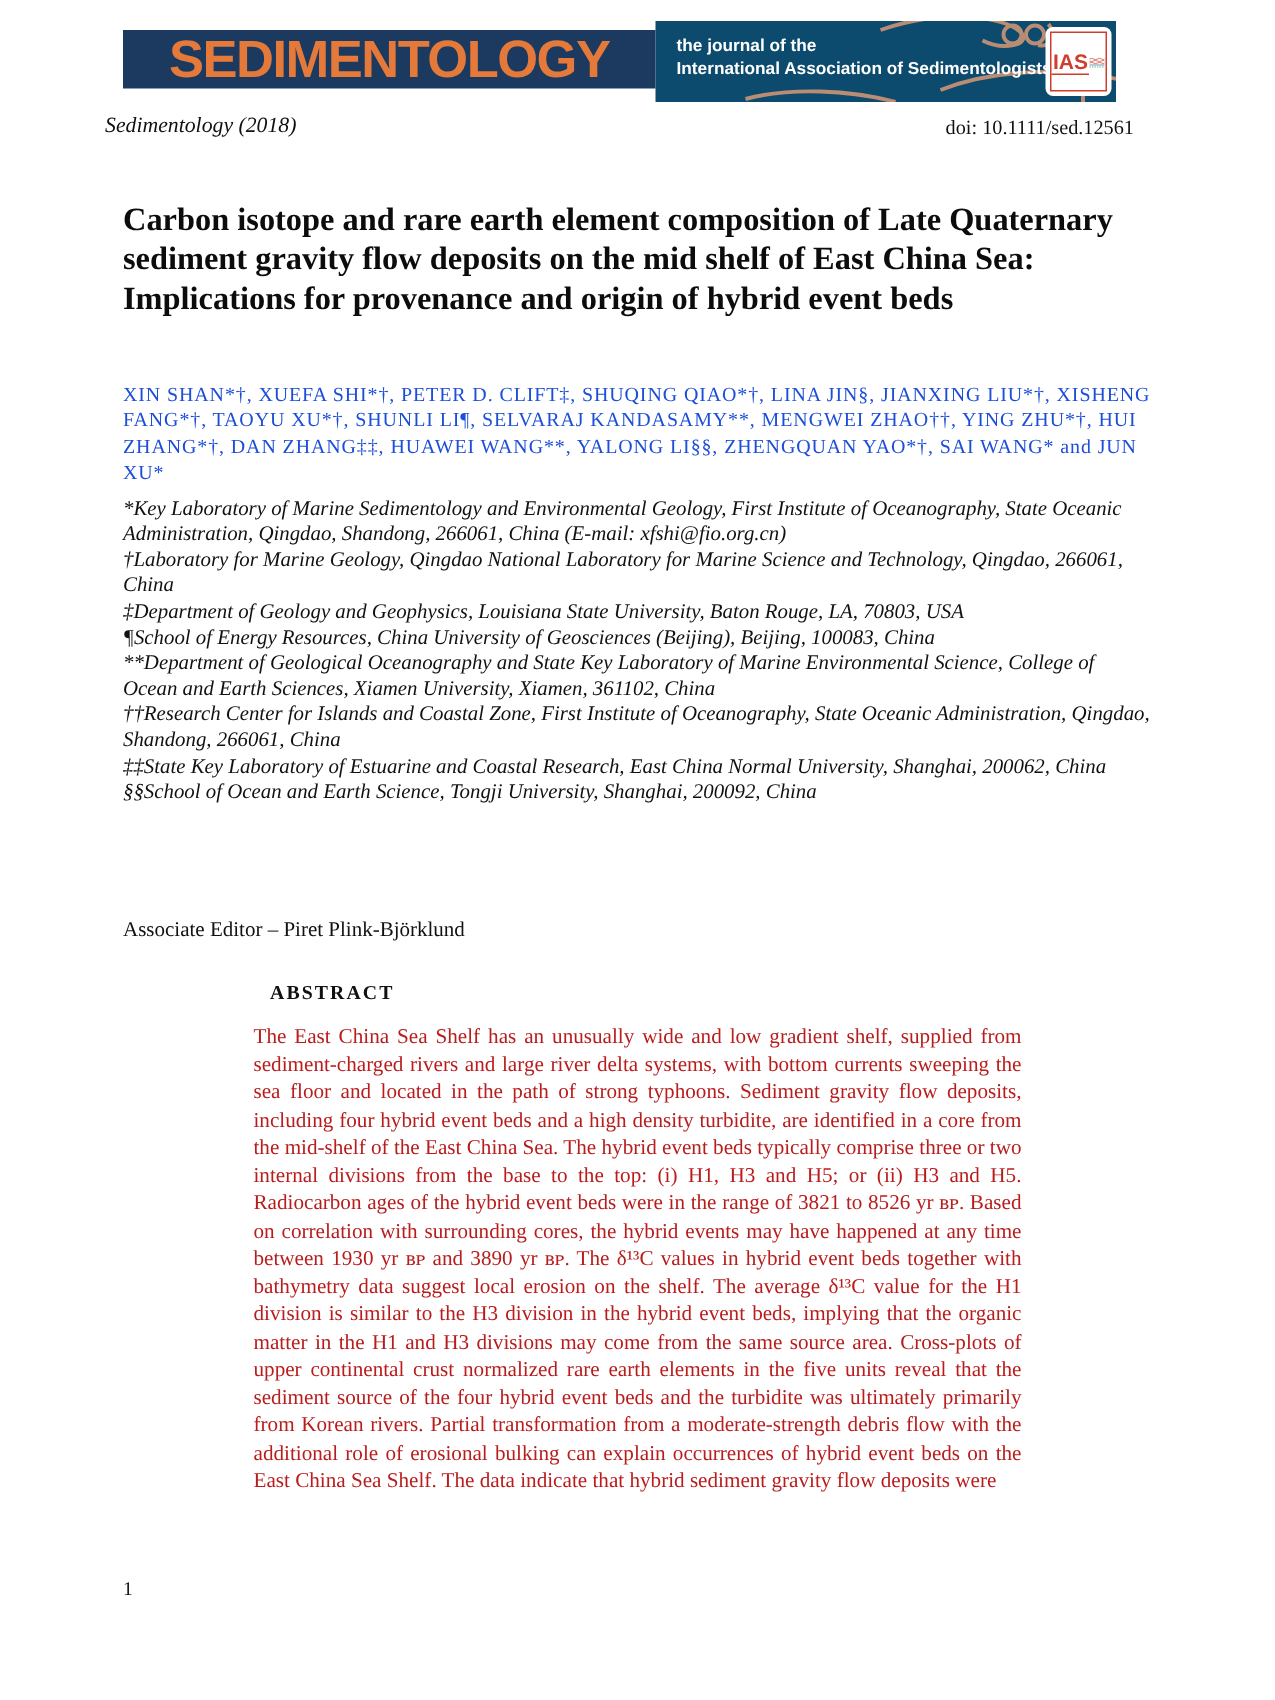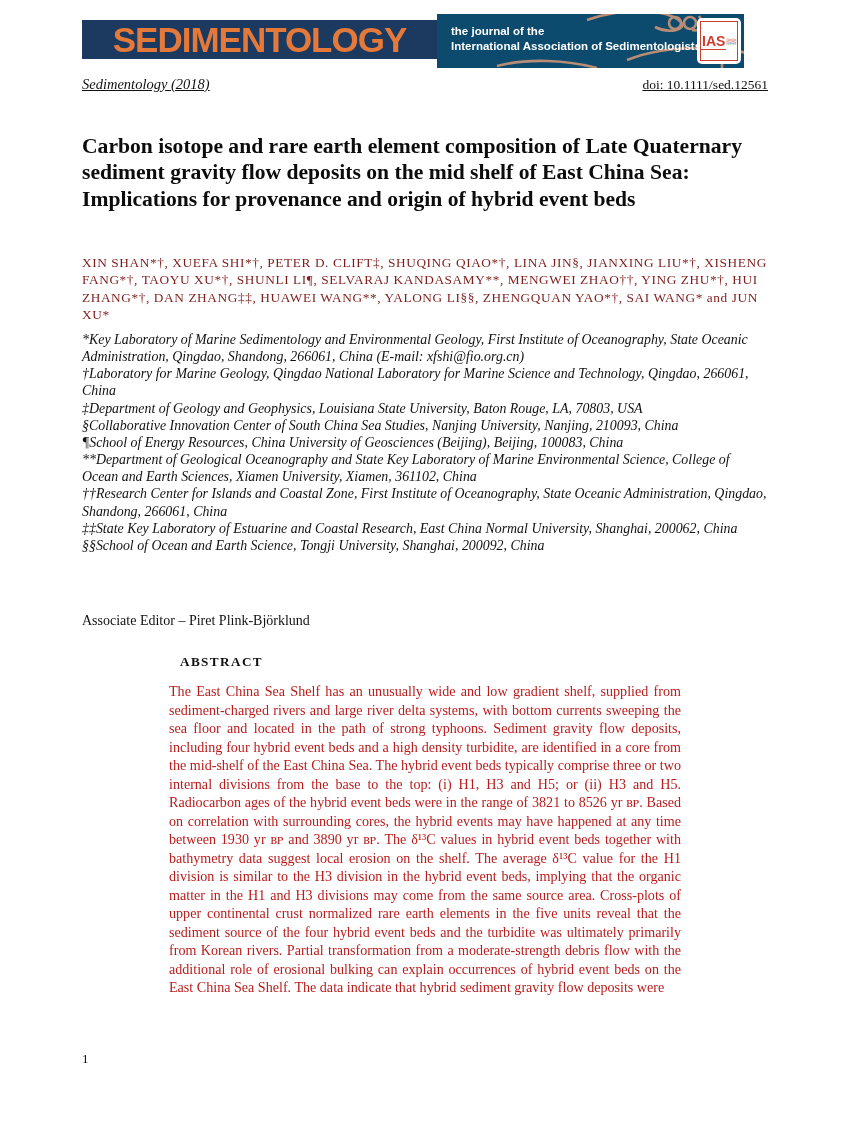--- a/index.html
+++ b/index.html
@@ -47,34 +47,34 @@
   }
   .ias-text {
     font-family: "Liberation Sans", "DejaVu Sans", sans-serif;
     font-weight: bold; font-size: 14px; line-height: 15px; color: #cf3d2e;
     border-bottom: 1.5px solid #cf3d2e; padding: 0 1px; margin-top: 1px;
   }
   .ias-lines { margin-top: 1px; }
 
   
   .masthead {
-    position: absolute; left: 82px; top: 76px; width: 686px;
-    display: flex; justify-content: space-between; align-items: flex-end; text-decoration: underline;
+    position: absolute; left: 70px; top: 76px; width: 686px;
+    display: flex; justify-content: space-between; align-items: flex-end;
   }
   .masthead-journal { font-style: italic; font-size: 14.5px; }
   .masthead-doi { font-size: 13.5px; }
 
   
   .article-title {
     position: absolute; left: 82px; top: 133px; width: 668px;
     font-size: 21.6px; font-weight: bold; line-height: 26.4px; color: #0c0c0c;
   }
   .authors {
     position: absolute; left: 82px; top: 254px; width: 686px;
-    font-size: 13.3px; line-height: 17.3px; letter-spacing: 0.045em; color: #7f1d1d;
+    font-size: 13.3px; line-height: 17.3px; letter-spacing: 0.045em; color: #1d4ed8;
   }
   .affiliations {
     position: absolute; left: 82px; top: 331px; width: 686px;
     font-style: italic; font-size: 13.9px; line-height: 17.15px;
   }
   .affiliations p { margin: 0; }
   .associate-editor {
     position: absolute; left: 82px; top: 613px; width: 686px; font-size: 14px;
   }
 
@@ -144,21 +144,20 @@
   </div>
 
   <h1 class="article-title" style="margin:0;">Carbon isotope and rare earth element composition of Late Quaternary sediment gravity flow deposits on the mid shelf of East China Sea: Implications for provenance and origin of hybrid event beds</h1>
 
   <div class="authors">XIN SHAN*†, XUEFA SHI*†, PETER D. CLIFT‡, SHUQING QIAO*†, LINA JIN§, JIANXING LIU*†, XISHENG FANG*†, TAOYU XU*†, SHUNLI LI¶, SELVARAJ KANDASAMY**, MENGWEI ZHAO††, YING ZHU*†, HUI ZHANG*†, DAN ZHANG‡‡, HUAWEI WANG**, YALONG LI§§, ZHENGQUAN YAO*†, SAI WANG* and JUN XU*</div>
 
   <div class="affiliations">
     <p>*Key Laboratory of Marine Sedimentology and Environmental Geology, First Institute of Oceanography, State Oceanic Administration, Qingdao, Shandong, 266061, China (E-mail: xfshi@fio.org.cn)</p>
     <p>†Laboratory for Marine Geology, Qingdao National Laboratory for Marine Science and Technology, Qingdao, 266061, China</p>
     <p>‡Department of Geology and Geophysics, Louisiana State University, Baton Rouge, LA, 70803, USA</p>
-    <p>§Collaborative Innovation Center of South China Sea Studies, Nanjing University, Nanjing, 210093, China</p>
     <p>¶School of Energy Resources, China University of Geosciences (Beijing), Beijing, 100083, China</p>
     <p>**Department of Geological Oceanography and State Key Laboratory of Marine Environmental Science, College of Ocean and Earth Sciences, Xiamen University, Xiamen, 361102, China</p>
     <p>††Research Center for Islands and Coastal Zone, First Institute of Oceanography, State Oceanic Administration, Qingdao, Shandong, 266061, China</p>
     <p>‡‡State Key Laboratory of Estuarine and Coastal Research, East China Normal University, Shanghai, 200062, China</p>
     <p>§§School of Ocean and Earth Science, Tongji University, Shanghai, 200092, China</p>
   </div>
 
   <div class="associate-editor">Associate Editor – Piret Plink-Björklund</div>
 
   <div class="abstract-heading">ABSTRACT</div>

